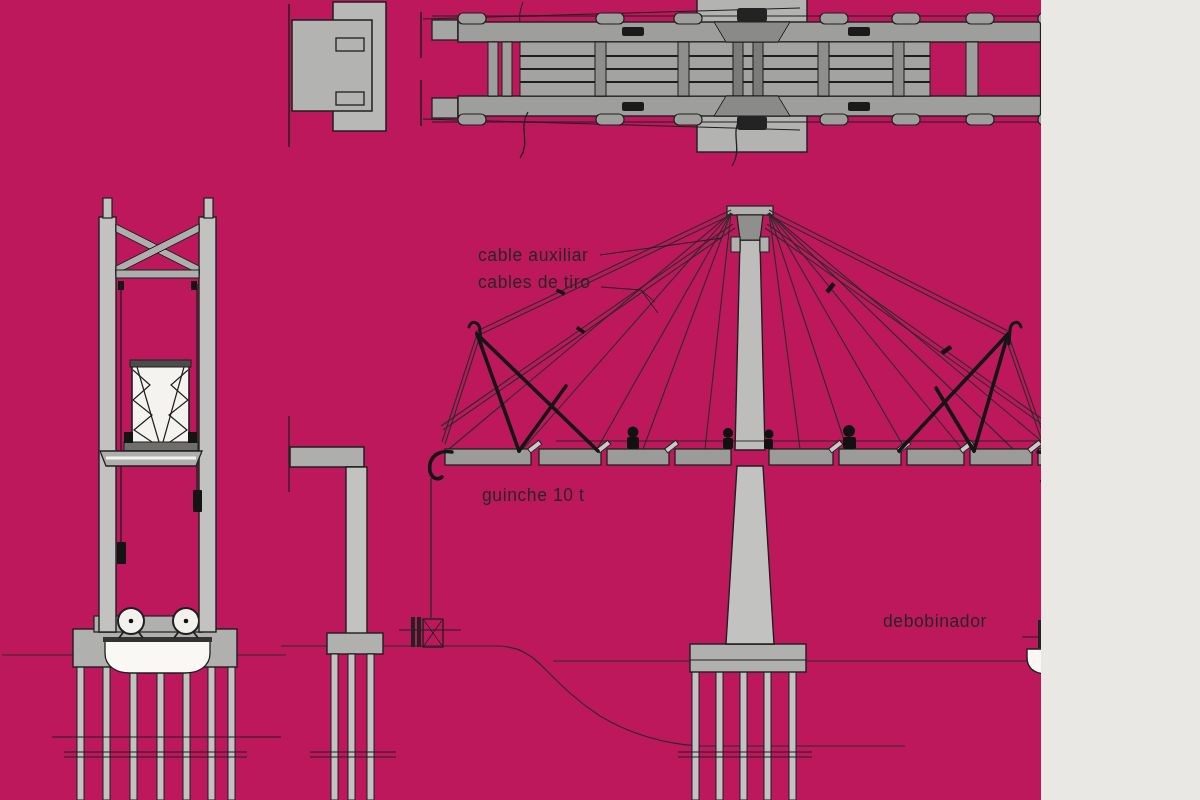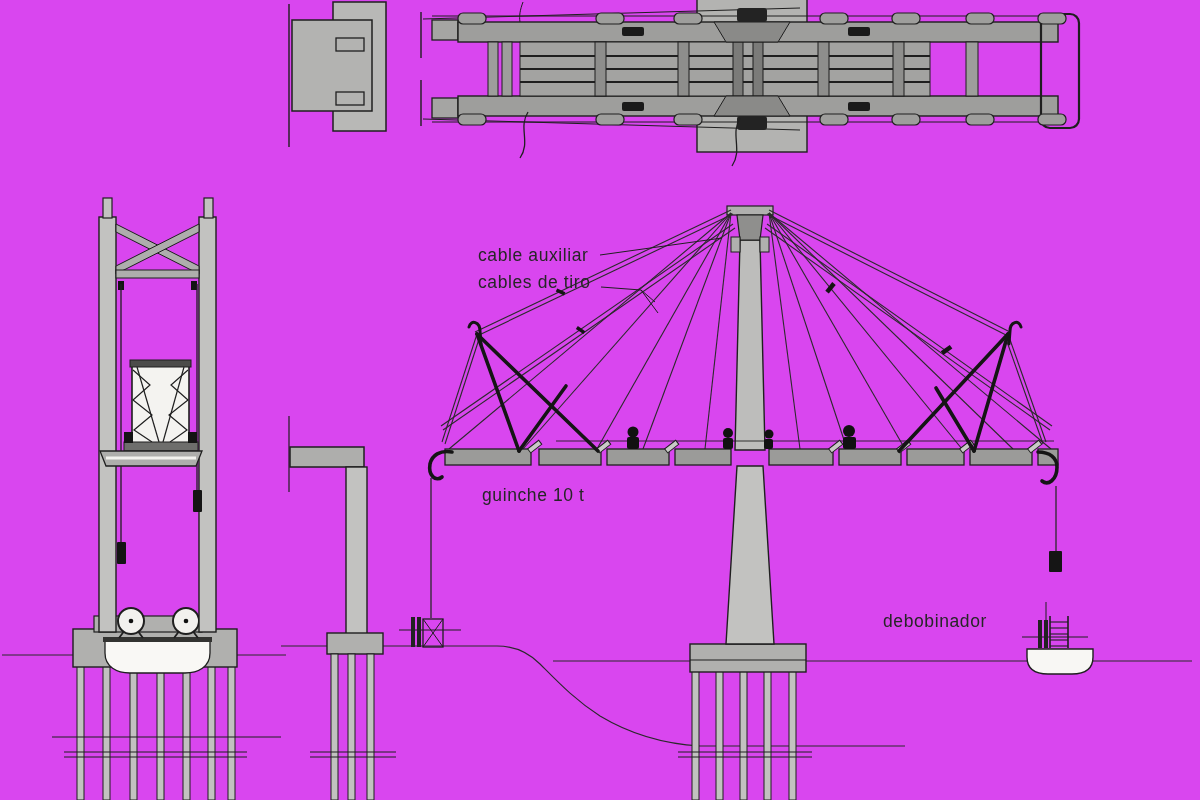--- a/index.html
+++ b/index.html
@@ -1,16 +1,16 @@
 <!DOCTYPE html>
 <html><head>
 <meta charset="utf-8">
 <style>
   html,body{margin:0;padding:0;background:#e9e8e4;}
-  .stage{position:relative;width:1200px;height:800px;background:#d946ef;overflow:hidden;
+  .stage{position:relative;width:1041px;height:800px;background:#be185d;overflow:hidden;
          font-family:"Liberation Sans", sans-serif;}
   svg{position:absolute;inset:0;display:block;}
   .lbl{font-family:"Liberation Sans", sans-serif;font-size:17.5px;letter-spacing:.6px;fill:#262626;}
 </style>
 </head>
 <body>
 
 <div class="stage">
 <svg width="1200" height="800" viewBox="0 0 1200 800">
 

